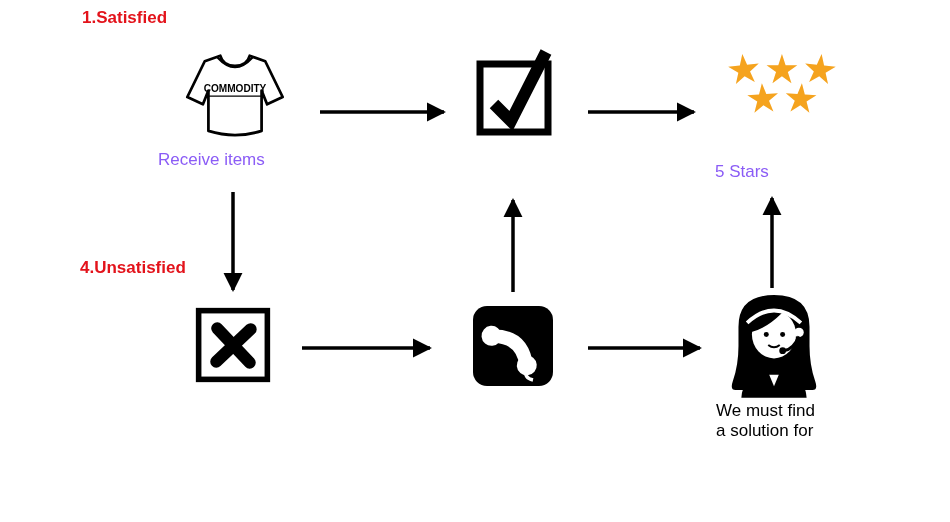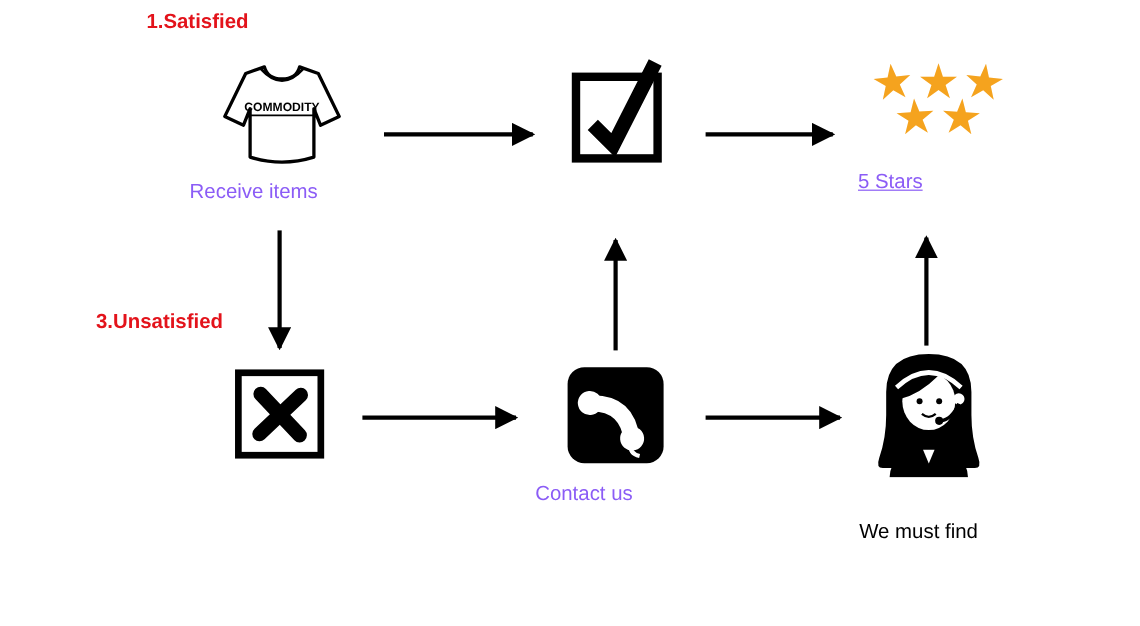--- a/index.html
+++ b/index.html
@@ -12,21 +12,21 @@
   .stage{position:absolute;inset:0;width:950px;height:522px;}
   .abs{position:absolute;}
   .section-header{
     font-size:17px;font-weight:bold;color:var(--red,#e3131b);
     white-space:nowrap;
   }
   .node-label{
     font-size:17px;color:#8b5cf6;text-align:left;white-space:nowrap;
   }
   .solution-label{
-    font-size:17px;color:#000;text-align:left;line-height:1.18;margin-top:32px;
+    font-size:17px;color:#000;text-align:left;line-height:1.18;
   }
   .stars-box{
     width:140px;display:flex;flex-direction:column;align-items:center;
   }
   .stars-row{display:flex;justify-content:center;}
   .star{
     font-size:40px;line-height:.88;color:var(--star,#F5A31E);
     display:inline-block;margin:0 1px;
   }
   .stars-row .star:nth-child(1){transform:rotate(-6deg);}
@@ -53,22 +53,22 @@
     </defs>
     <line x1="320" y1="112" x2="444" y2="112" stroke="#000" stroke-width="3.5" marker-end="url(#ah)"></line>
     <line x1="588" y1="112" x2="694" y2="112" stroke="#000" stroke-width="3.5" marker-end="url(#ah)"></line>
     <line x1="233" y1="192" x2="233" y2="290" stroke="#000" stroke-width="3.5" marker-end="url(#ah)"></line>
     <line x1="302" y1="348" x2="430" y2="348" stroke="#000" stroke-width="3.5" marker-end="url(#ah)"></line>
     <line x1="513" y1="292" x2="513" y2="200" stroke="#000" stroke-width="3.5" marker-end="url(#ah)"></line>
     <line x1="588" y1="348" x2="700" y2="348" stroke="#000" stroke-width="3.5" marker-end="url(#ah)"></line>
     <line x1="772" y1="288" x2="772" y2="198" stroke="#000" stroke-width="3.5" marker-end="url(#ah)"></line>
   </svg>
 
-  <div class="abs section-header" style="left:82px;top:8px;margin-left:40px;">1.Satisfied</div>
-  <div class="abs section-header" style="left:80px;top:258px;">3.Unsatisfied</div>
+  <div class="abs section-header" style="left:82px;top:8px;">1.Satisfied</div>
+  <div class="abs section-header" style="left:80px;top:258px;">4.Unsatisfied</div>
 
   <svg class="abs" style="left:180px;top:46px;" width="110" height="102" viewBox="0 0 120 110">
     <path d="M44,10 Q47,21 60,21 Q73,21 76,10 L93,16 L112,55 L95,63 L89,48 L89,92 Q60,101 31,92 L31,48 L25,63 L8,55 L27,16 Z" fill="#fff" stroke="#000" stroke-width="3" stroke-linejoin="round"></path>
     <path d="M41,12 Q60,33 79,12" fill="none" stroke="#000" stroke-width="2.5"></path>
     <text x="60" y="50" text-anchor="middle" font-size="11" font-weight="bold" fill="#000">COMMODITY</text>
     <line x1="31" y1="54" x2="89" y2="54" stroke="#000" stroke-width="1.5"></line>
   </svg>
   <div class="abs node-label" style="left:158px;top:150px;width:155px;">Receive items</div>
 
   <svg class="abs" style="left:470px;top:44px;" width="88" height="96" viewBox="0 0 88 96">
@@ -80,51 +80,51 @@
     <div class="stars-row">
       <span class="star">★</span>
       <span class="star">★</span>
       <span class="star">★</span>
     </div>
     <div class="stars-row stars-row2">
       <span class="star">★</span>
       <span class="star">★</span>
     </div>
   </div>
-  <div class="abs node-label" style="left:715px;top:142px;width:130px;text-decoration:underline;">5 Stars</div>
+  <div class="abs node-label" style="left:715px;top:162px;width:130px;">5 Stars</div>
 
   <svg class="abs" style="left:194px;top:306px;" width="78" height="78" viewBox="0 0 84 84">
     <rect x="5" y="5" width="74" height="74" fill="#fff" stroke="#000" stroke-width="6"></rect>
     <path d="M25,24 L60,61" fill="none" stroke="#000" stroke-width="13" stroke-linecap="round"></path>
     <path d="M61,25 L24,60" fill="none" stroke="#000" stroke-width="13" stroke-linecap="round"></path>
   </svg>
 
   <div class="abs phone-tile" style="left:473px;top:306px;">
     <svg width="80" height="80" viewBox="0 0 80 80">
       <g transform="rotate(40 40 40)">
         <path d="M12,42 Q40,16 68,42 L59,52 Q40,34 21,52 Z" fill="#fff"></path>
         <circle cx="17" cy="46" r="10" fill="#fff"></circle>
         <circle cx="63" cy="46" r="10" fill="#fff"></circle>
       </g>
       <path d="M46,54 q9,2 7,10 q-2,8 7,10" fill="none" stroke="#fff" stroke-width="3.5"></path>
     </svg>
   </div>
-  <div class="abs node-label" style="left:446px;top:402px;width:130px;">Contact us</div>
 
   <svg class="abs" style="left:726px;top:290px;" width="96" height="108" viewBox="0 0 100 112">
     <path d="M10,104 Q4,104 7,95 Q13,78 13,58 L13,38 Q13,5 50,5 Q87,5 87,38 L87,58 Q87,78 93,95 Q96,104 90,104 Z" fill="#000"></path>
     <ellipse cx="50" cy="46" rx="23" ry="25" fill="#fff"></ellipse>
     <path d="M25,44 Q26,13 50,13 Q74,13 75,44 Q73,26 58,24 Q42,40 25,44 Z" fill="#000"></path>
     <path d="M22,34 Q50,8 78,34" fill="none" stroke="#fff" stroke-width="4"></path>
     <circle cx="76" cy="44" r="5" fill="#fff"></circle>
     <path d="M76,48 Q70,62 60,63" fill="none" stroke="#000" stroke-width="3"></path>
     <circle cx="59" cy="63" r="3.5" fill="#000"></circle>
     <circle cx="42" cy="46" r="2.6" fill="#000"></circle>
     <circle cx="59" cy="46" r="2.6" fill="#000"></circle>
     <path d="M44,57 Q50,62 56,57" fill="none" stroke="#000" stroke-width="2"></path>
     <path d="M16,112 Q17,88 50,86 Q83,88 84,112 Z" fill="#000"></path>
     <polygon points="45,88 50,100 55,88" fill="#fff"></polygon>
   </svg>
   <div class="abs solution-label" style="left:716px;top:401px;width:135px;">
     <div>We must find</div>
+    <div>a solution for</div>
   </div>
 
 </div>
 
 </body></html>

